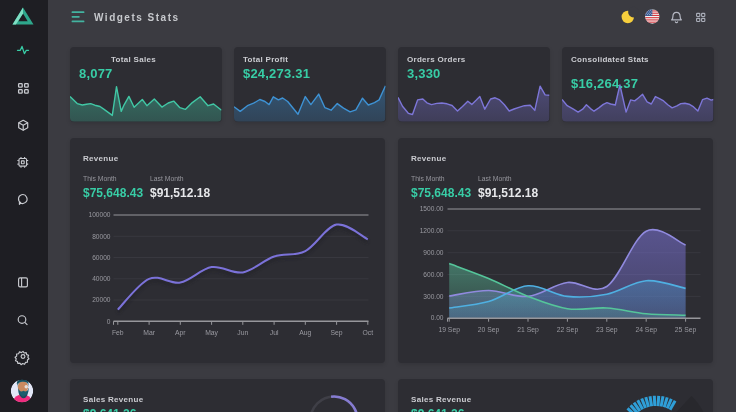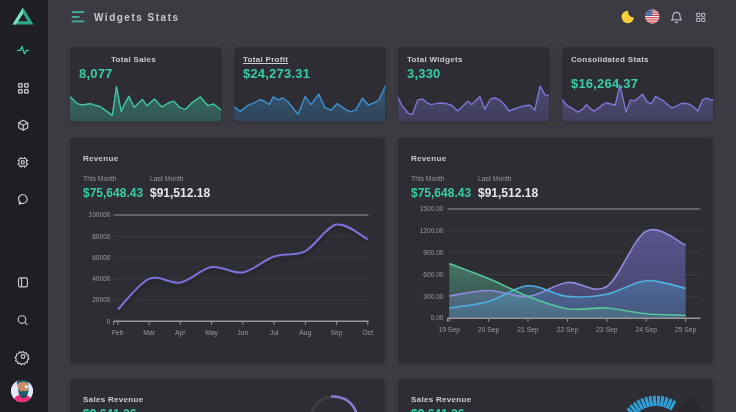--- a/index.html
+++ b/index.html
@@ -283,23 +283,23 @@
         <line x1="658.0" y1="406.1" x2="658.7" y2="395.8" stroke="#2f9fd8" stroke-width="3"></line>
         <line x1="661.1" y1="406.5" x2="663.0" y2="396.3" stroke="#2f9fd8" stroke-width="3"></line>
         <line x1="664.2" y1="407.2" x2="667.2" y2="397.4" stroke="#2f9fd8" stroke-width="3"></line>
         <line x1="667.2" y1="408.3" x2="671.3" y2="398.9" stroke="#2f9fd8" stroke-width="3"></line>
         <line x1="670.0" y1="409.8" x2="675.1" y2="400.8" stroke="#2f9fd8" stroke-width="3"></line>
       </g>
   </svg>
 
   <div class="abs ttl" style="left:79px;top:55px;margin-left:32px;">Total Sales</div>
   <div class="abs val" style="left:79px;top:65.5px;">8,077</div>
-  <div class="abs ttl" style="left:243px;top:55px;text-decoration:underline;">Total Profit</div>
+  <div class="abs ttl" style="left:243px;top:55px;">Total Profit</div>
   <div class="abs val" style="left:243px;top:65.5px;">$24,273.31</div>
-  <div class="abs ttl" style="left:407px;top:55px;">Total Widgets</div>
+  <div class="abs ttl" style="left:407px;top:55px;">Orders Orders</div>
   <div class="abs val" style="left:407px;top:65.5px;">3,330</div>
   <div class="abs ttl" style="left:571px;top:55px;">Consolidated Stats</div>
   <div class="abs val" style="left:571px;top:76px;">$16,264.37</div>
 
   <div class="abs ttl" style="left:83px;top:154px;">Revenue</div>
   <div class="abs lbl" style="left:83px;top:175px;">This Month</div>
   <div class="abs lbl" style="left:150px;top:175px;">Last Month</div>
   <div class="abs bigval" style="left:83px;top:186px;color:#38cda6;">$75,648.43</div>
   <div class="abs bigval" style="left:150px;top:186px;color:#e6e7ea;">$91,512.18</div>
 

